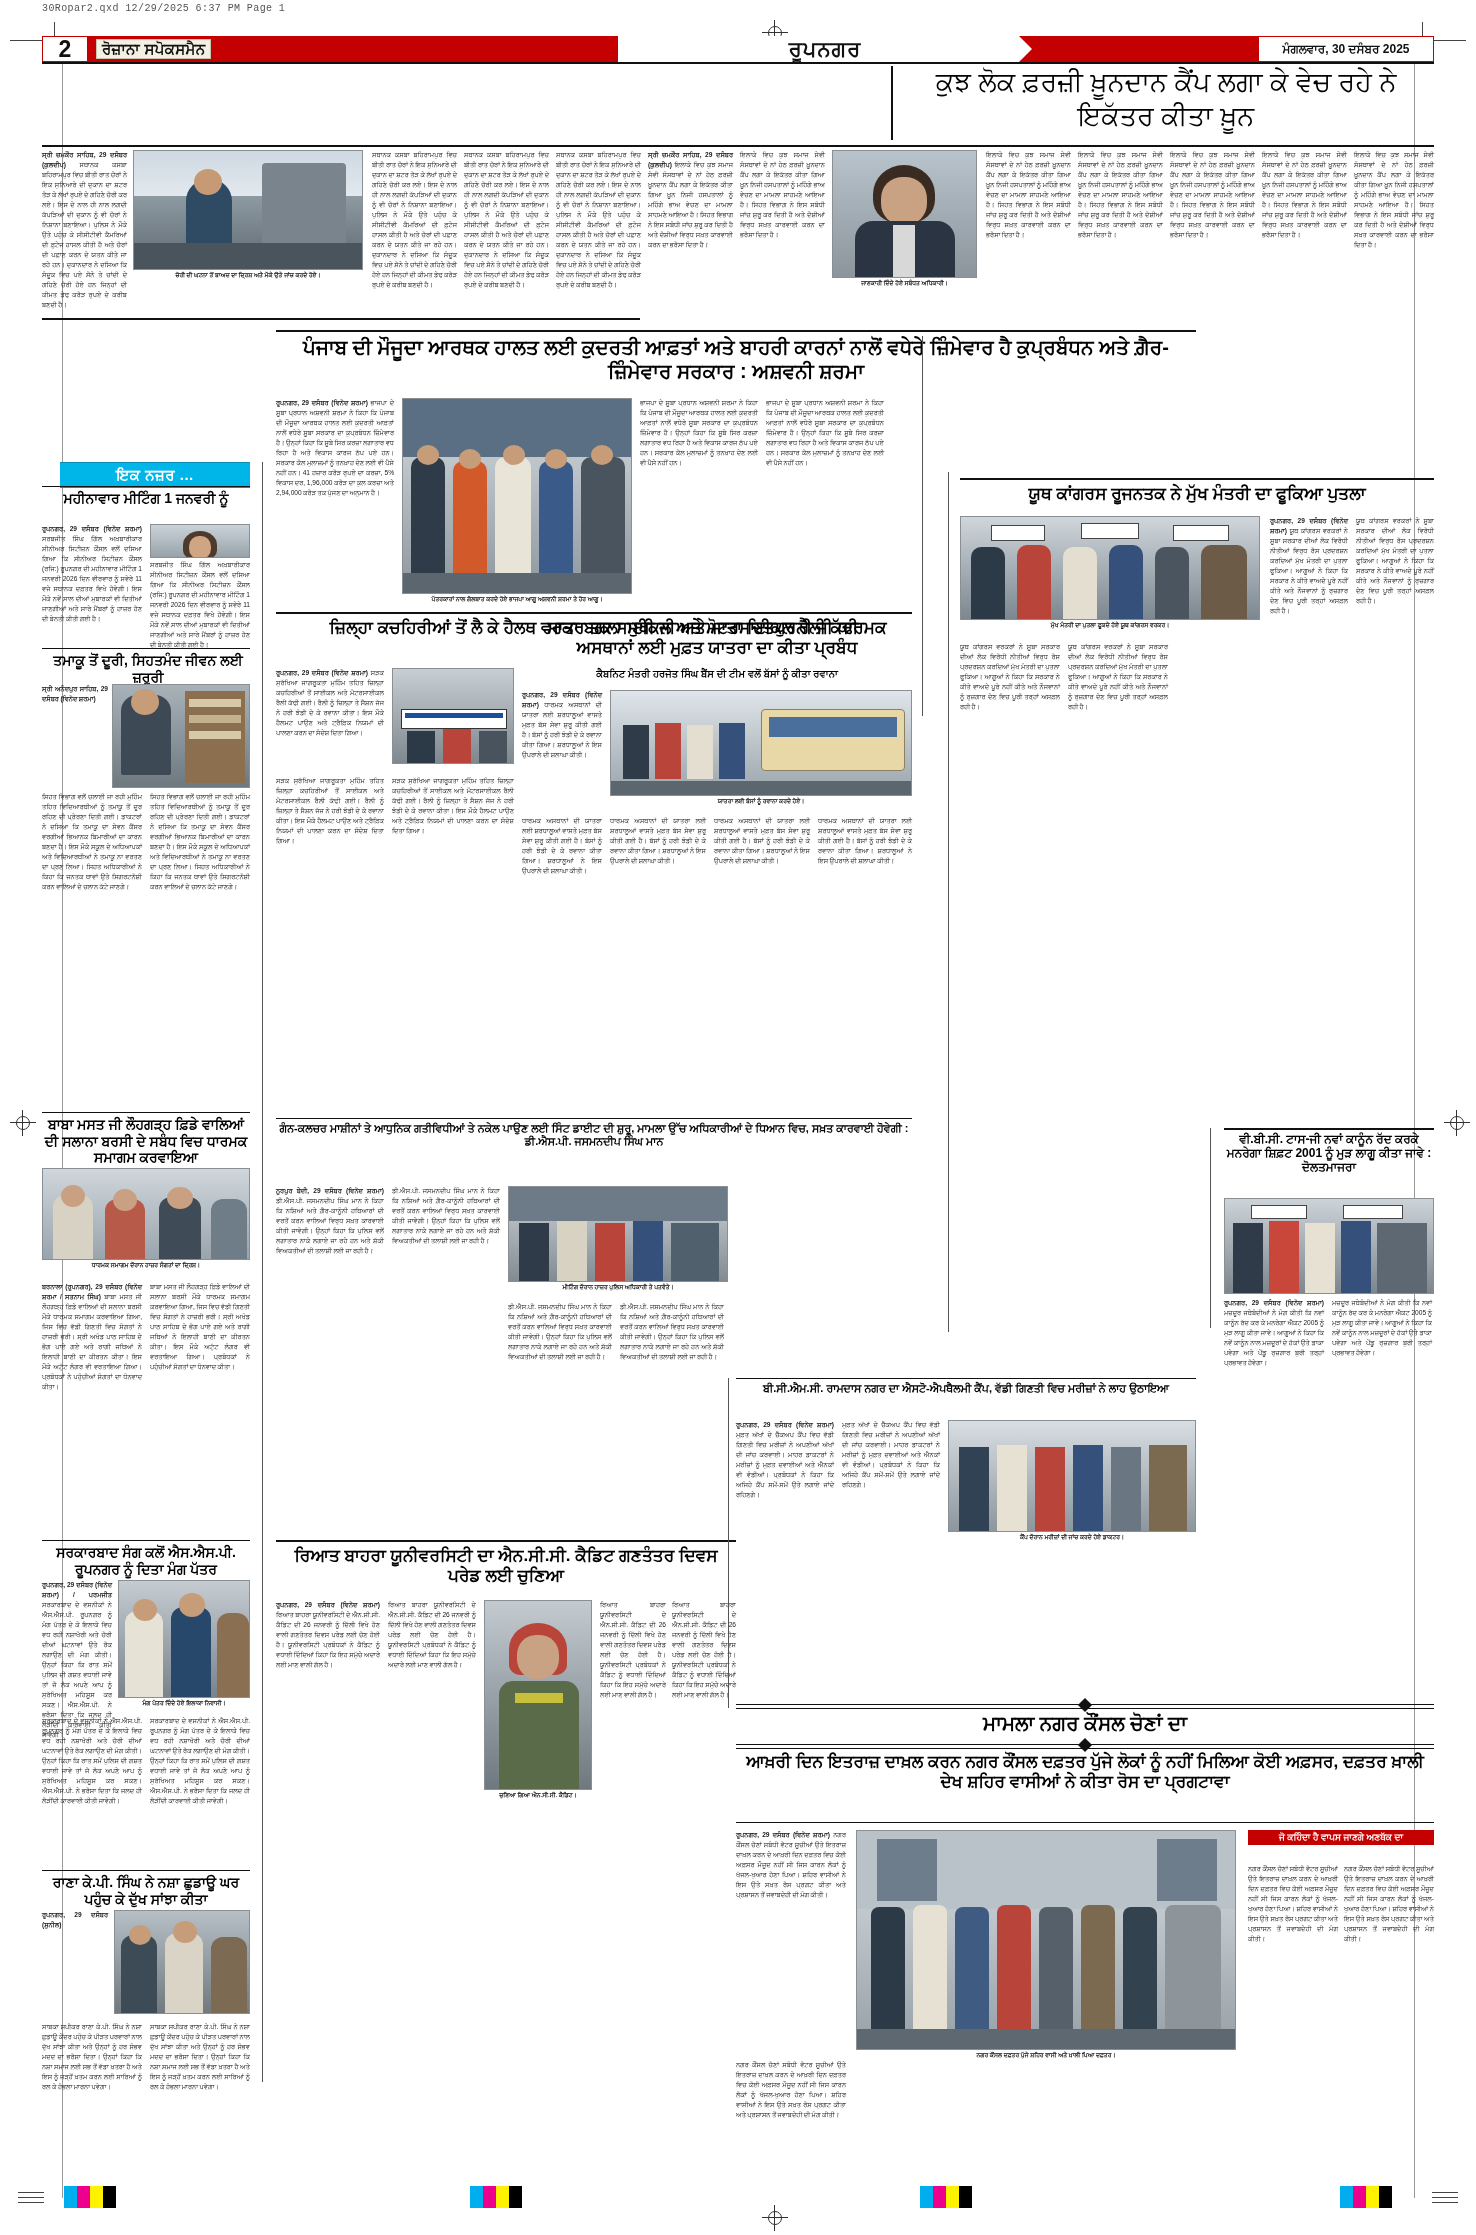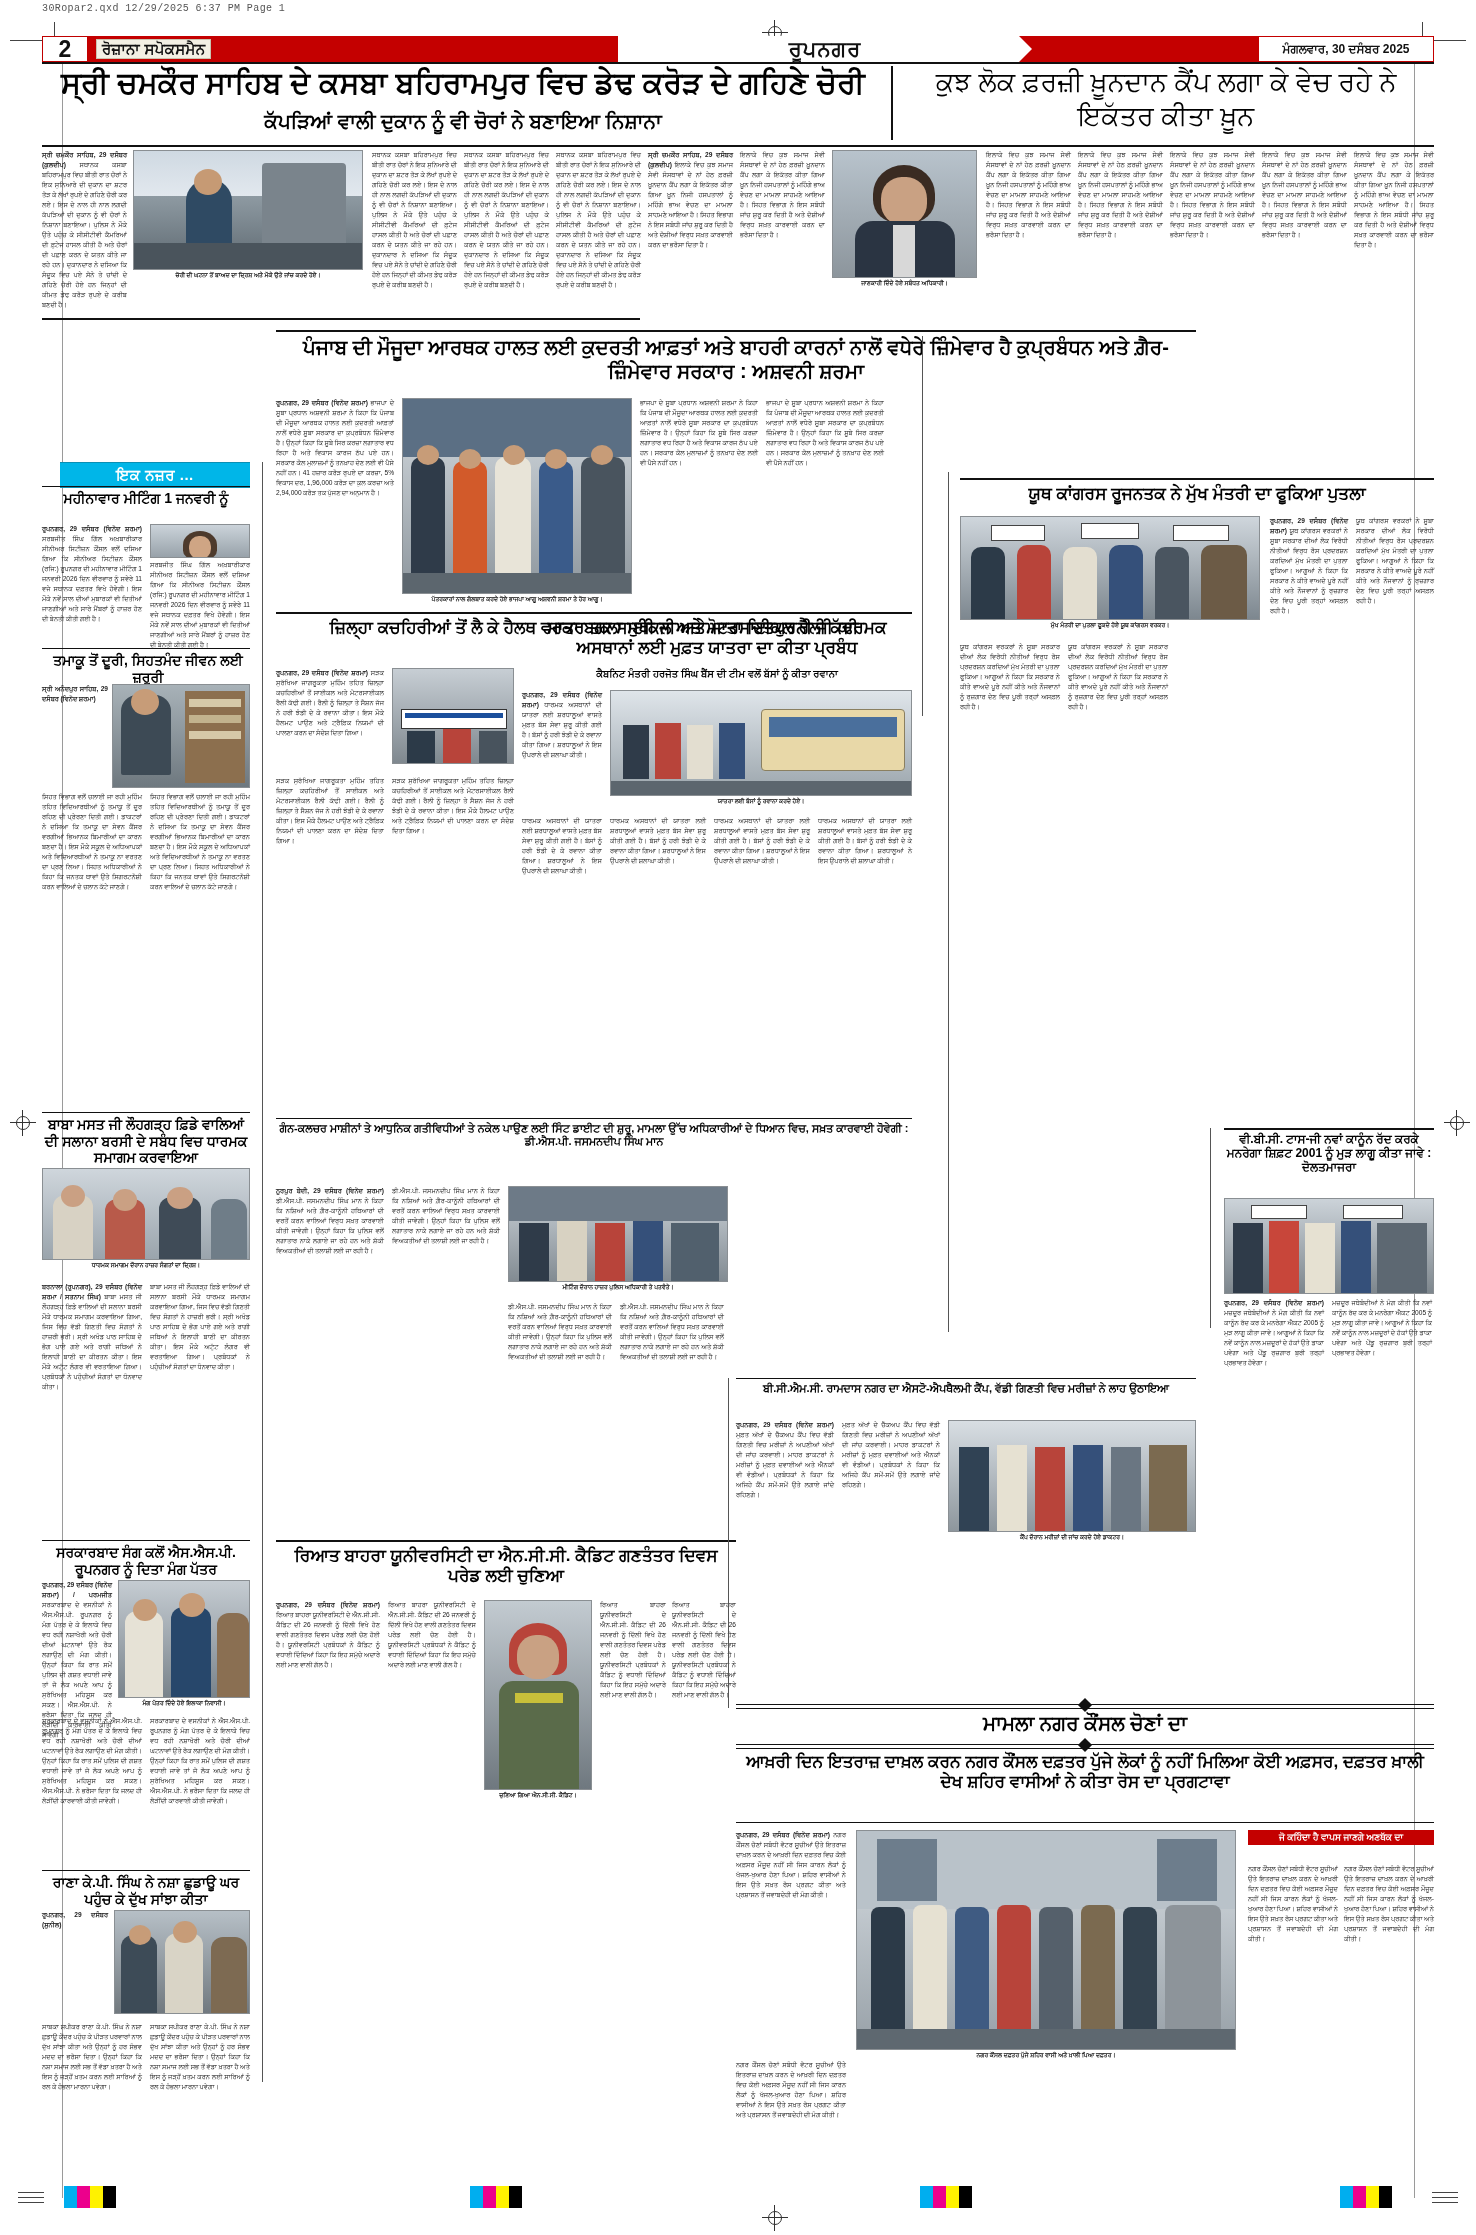--- a/index.html
+++ b/index.html
@@ -223,22 +223,20 @@
     <div class="mh-brand">ਰੋਜ਼ਾਨਾ ਸਪੋਕਸਮੈਨ</div>
     <div class="mh-center">
       <span>ਰੂਪਨਗਰ</span>
     </div>
     <div class="mh-red-right"></div>
     <div class="mh-date">ਮੰਗਲਵਾਰ, 30 ਦਸੰਬਰ 2025</div>
   </div>
   <div class="mh-underline"></div>
 
   <div class="heads">
-    <div class="head-a">ਸ੍ਰੀ ਚਮਕੌਰ ਸਾਹਿਬ ਦੇ ਕਸਬਾ ਬਹਿਰਾਮਪੁਰ ਵਿਚ ਡੇਢ ਕਰੋੜ ਦੇ ਗਹਿਣੇ ਚੋਰੀ</div>
-    <div class="head-a-sub">ਕੱਪੜਿਆਂ ਵਾਲੀ ਦੁਕਾਨ ਨੂੰ ਵੀ ਚੋਰਾਂ ਨੇ ਬਣਾਇਆ ਨਿਸ਼ਾਨਾ</div>
     <div class="head-divider"></div>
     <div class="head-b">ਕੁਝ ਲੋਕ ਫ਼ਰਜ਼ੀ ਖ਼ੂਨਦਾਨ ਕੈਂਪ ਲਗਾ ਕੇ ਵੇਚ ਰਹੇ ਨੇ ਇਕੱਤਰ ਕੀਤਾ ਖ਼ੂਨ</div>
   </div>
   <div class="rule-under-heads"></div>
 
   <div class="col" style="left:42px;top:150px;width:85px;">
     <div class="txt lead"><b>ਸ੍ਰੀ ਚਮਕੌਰ ਸਾਹਿਬ, 29 ਦਸੰਬਰ (ਕੁਲਦੀਪ)</b>
       <span>ਸਥਾਨਕ ਕਸਬਾ ਬਹਿਰਾਮਪੁਰ ਵਿਚ ਬੀਤੀ ਰਾਤ ਚੋਰਾਂ ਨੇ ਇਕ ਸੁਨਿਆਰੇ ਦੀ ਦੁਕਾਨ ਦਾ ਸ਼ਟਰ ਤੋੜ ਕੇ ਲੱਖਾਂ ਰੁਪਏ ਦੇ ਗਹਿਣੇ ਚੋਰੀ ਕਰ ਲਏ। ਇਸ ਦੇ ਨਾਲ ਹੀ ਨਾਲ ਲਗਦੀ ਕੱਪੜਿਆਂ ਦੀ ਦੁਕਾਨ ਨੂੰ ਵੀ ਚੋਰਾਂ ਨੇ ਨਿਸ਼ਾਨਾ ਬਣਾਇਆ। ਪੁਲਿਸ ਨੇ ਮੌਕੇ ਉਤੇ ਪਹੁੰਚ ਕੇ ਸੀਸੀਟੀਵੀ ਕੈਮਰਿਆਂ ਦੀ ਫ਼ੁਟੇਜ ਹਾਸਲ ਕੀਤੀ ਹੈ ਅਤੇ ਚੋਰਾਂ ਦੀ ਪਛਾਣ ਕਰਨ ਦੇ ਯਤਨ ਕੀਤੇ ਜਾ ਰਹੇ ਹਨ। ਦੁਕਾਨਦਾਰ ਨੇ ਦਸਿਆ ਕਿ ਸੰਦੂਕ ਵਿਚ ਪਏ ਸੋਨੇ ਤੇ ਚਾਂਦੀ ਦੇ ਗਹਿਣੇ ਚੋਰੀ ਹੋਏ ਹਨ ਜਿਨ੍ਹਾਂ ਦੀ ਕੀਮਤ ਡੇਢ ਕਰੋੜ ਰੁਪਏ ਦੇ ਕਰੀਬ ਬਣਦੀ ਹੈ।</span></div>
   </div>
 

